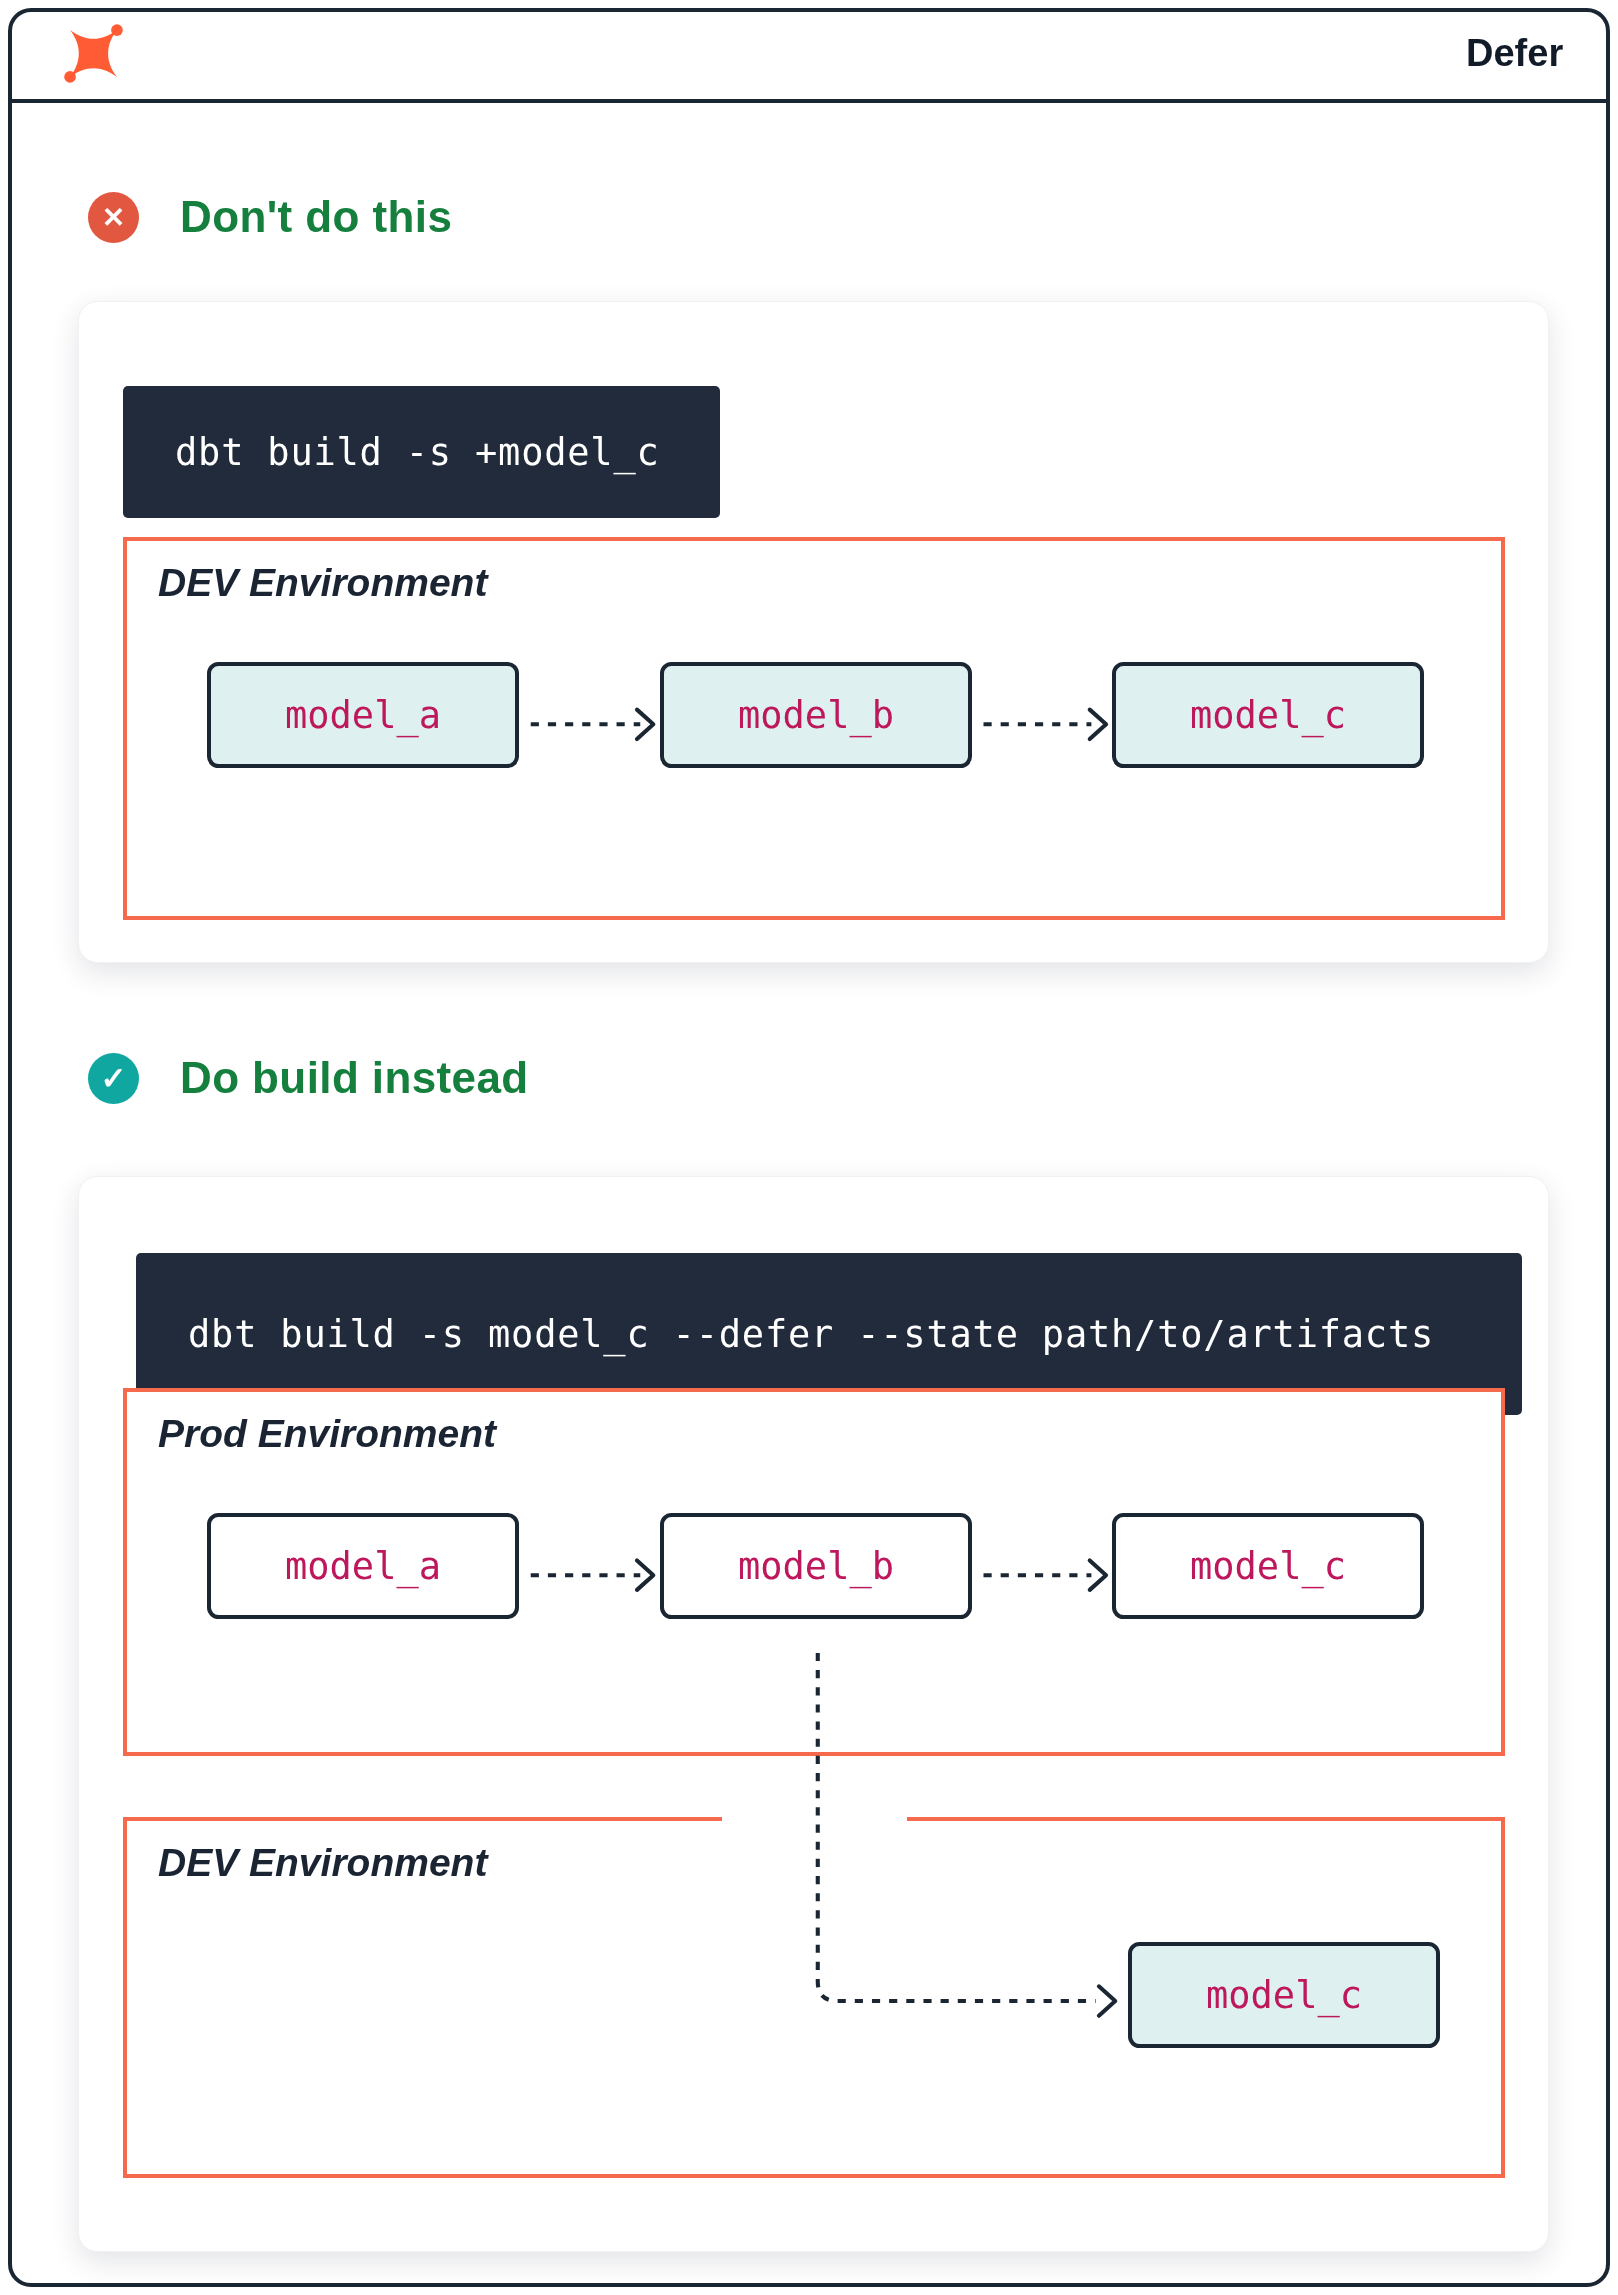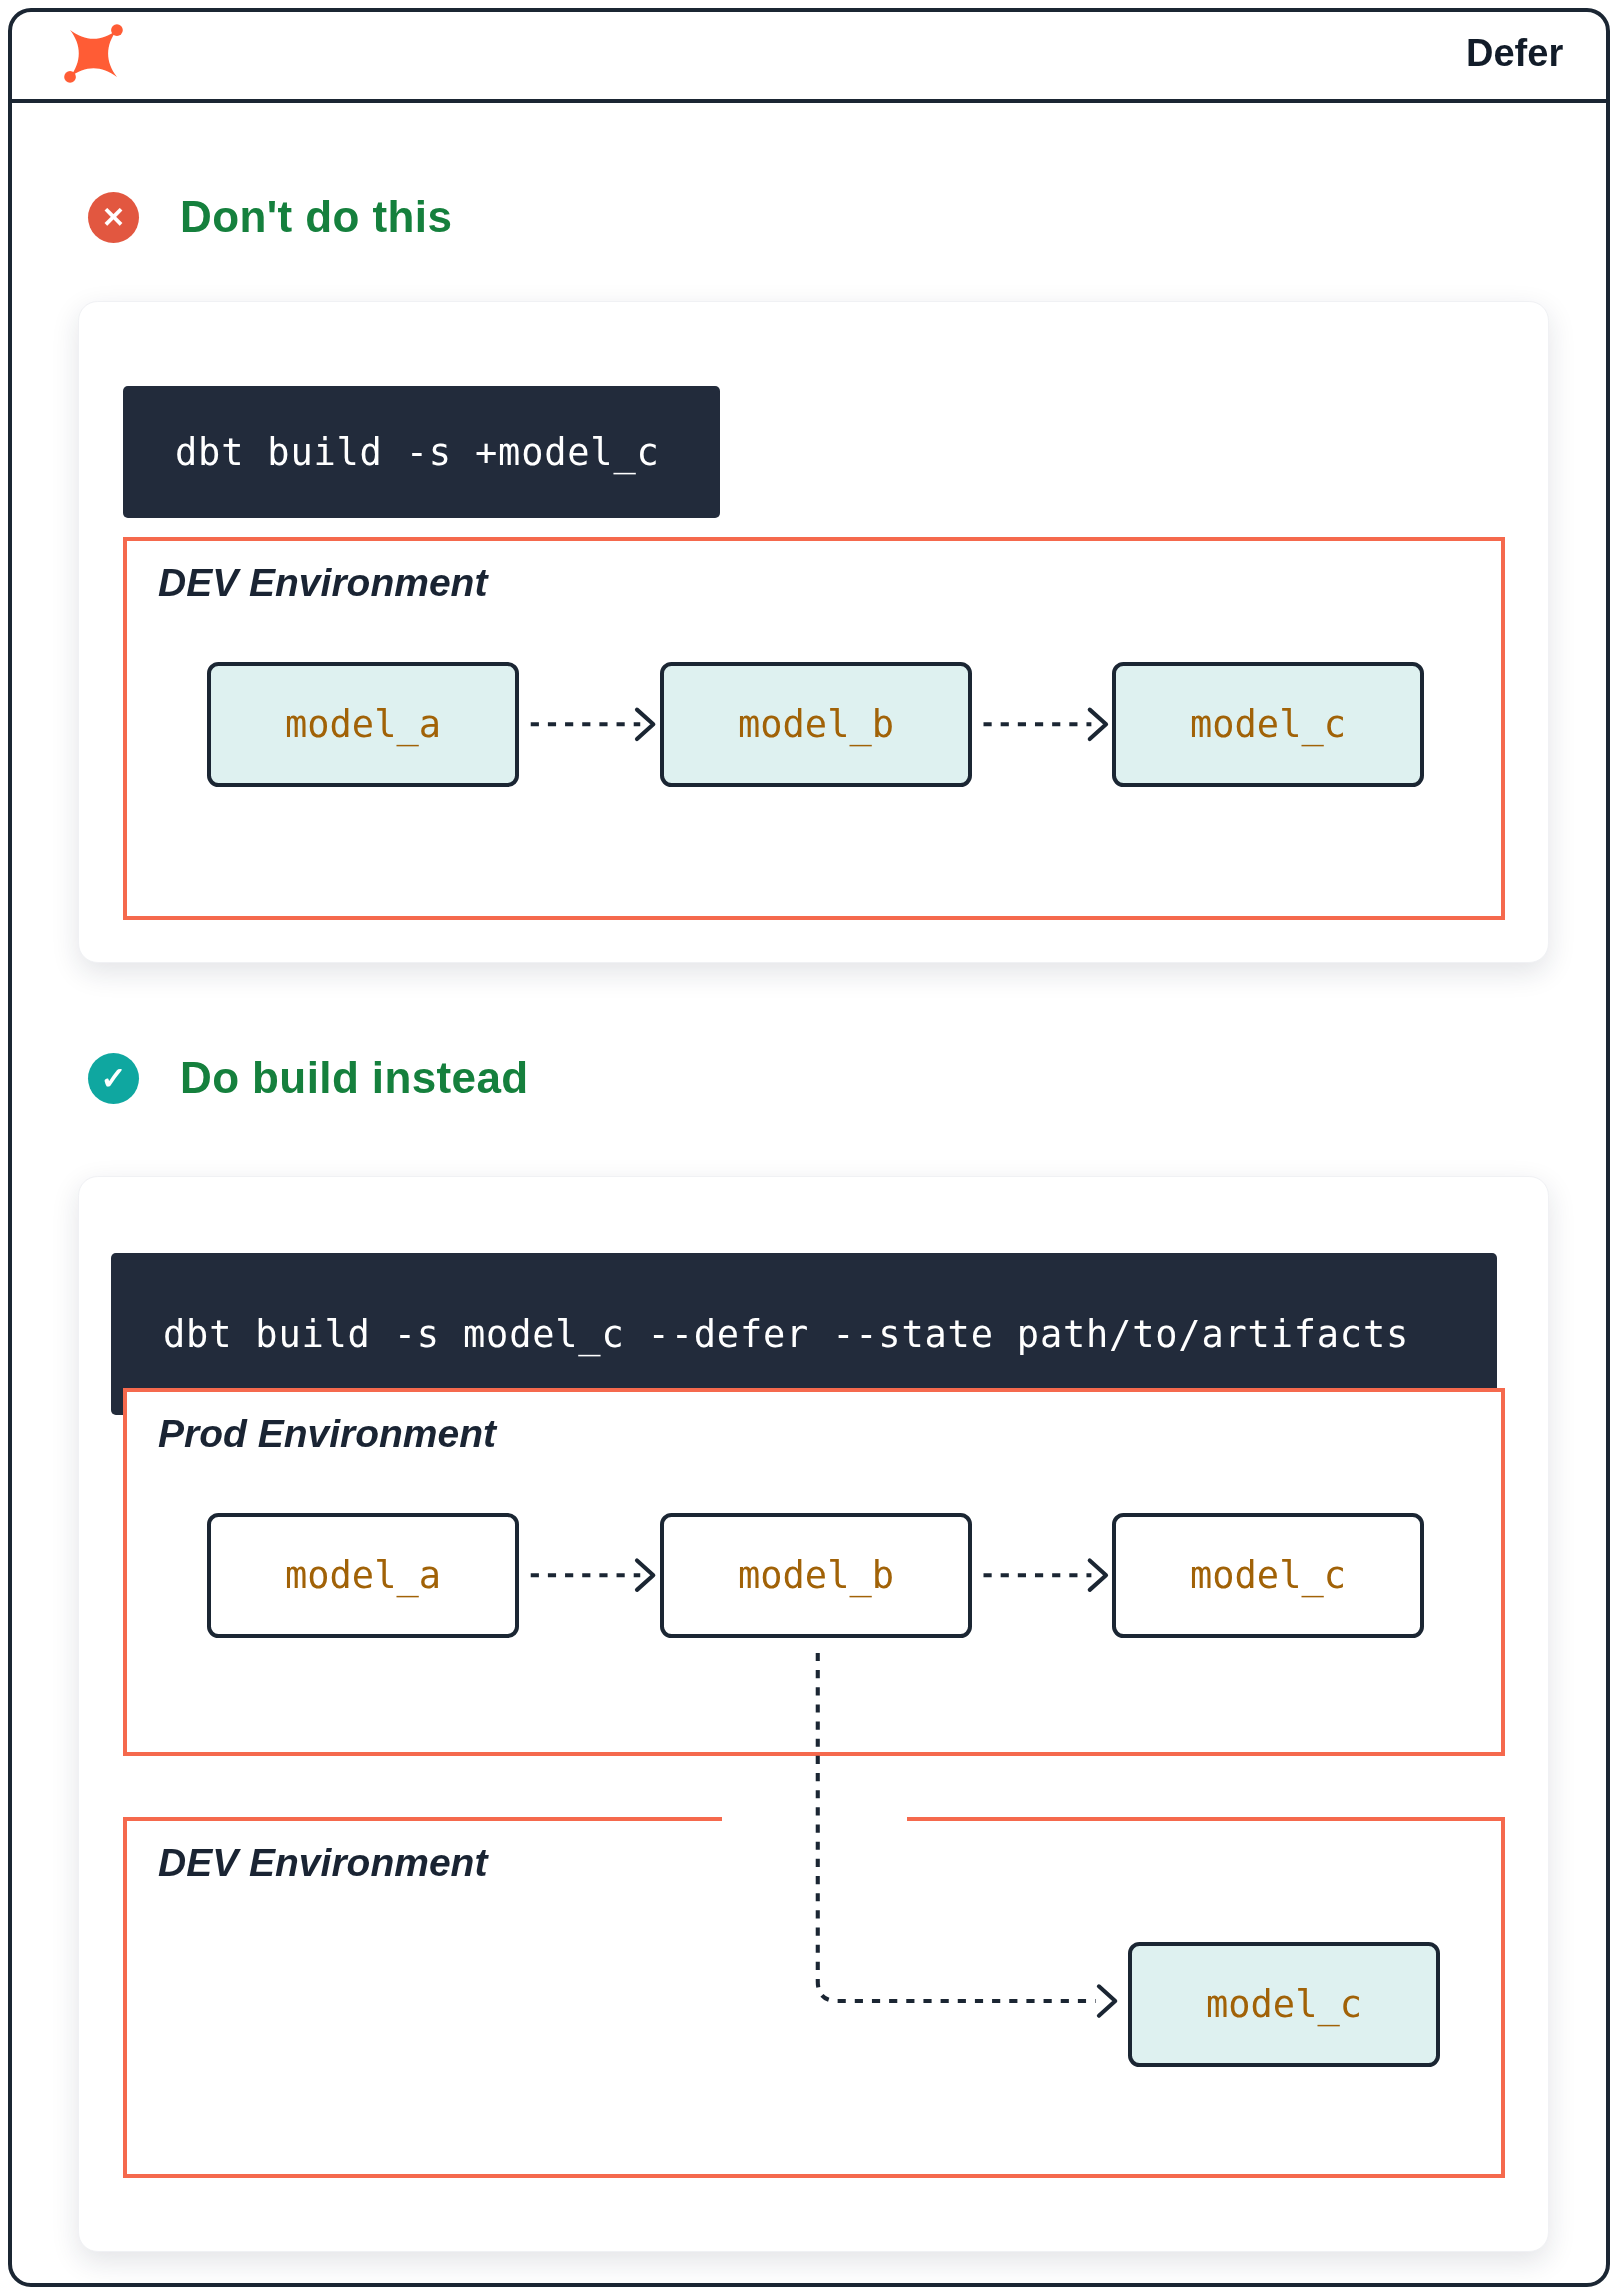--- a/index.html
+++ b/index.html
@@ -45,36 +45,36 @@
 
   .code-block {
     position:absolute; background:#222b3b; border-radius:4.9px;
     display:flex; align-items:center; padding-left:52px;margin-top:36px;
   }
   .code-text {
     font-family:"DejaVu Sans Mono", monospace; font-size:37px; color:#ffffff;
     letter-spacing:0.8px; white-space:pre;
   }
   .code-dont { left:44px; top:48px; width:597px; height:132px; }
-  .code-do { left:32px; top:40px; width:1386px; height:162px; }
+  .code-do { left:57px; top:40px; width:1386px; height:162px; }
 
   .env-box { position:absolute; border:4.1px solid #f5694d; background:#ffffff; }
   .env-label {
     position:absolute; left:31px; top:19.6px;
     font-size:39px; font-style:italic; font-weight:700; color:#1a2433;
   }
   .env-dont { left:44px; top:235px; width:1382px; height:383px; }
   .env-prod { left:44px; top:211px; width:1382px; height:368px; }
   .env-dev2 { left:44px; top:640px; width:1382px; height:361px; }
 
   .node {
-    position:absolute; width:312px; height:125px;
+    position:absolute; width:312px; height:106px;
     border:4.1px solid #1b2633; border-radius:11.4px;
     display:flex; align-items:center; justify-content:center;
-    font-family:"DejaVu Sans Mono", monospace; font-size:37px; color:#a16207;
+    font-family:"DejaVu Sans Mono", monospace; font-size:37px; color:#be185d;
     background:#ffffff;
   }
   .node-teal { background:#def1f0; }
 
   .arrow-layer, .connector-layer { position:absolute; left:0; top:0; pointer-events:none; }
 
   .border-gap { position:absolute; background:#ffffff; }
   .gap-prod { left:652px; top:583px; width:175px; height:14.7px; }
   .gap-dev  { left:643px; top:634px; width:185px; height:14.7px; }
 </style>

